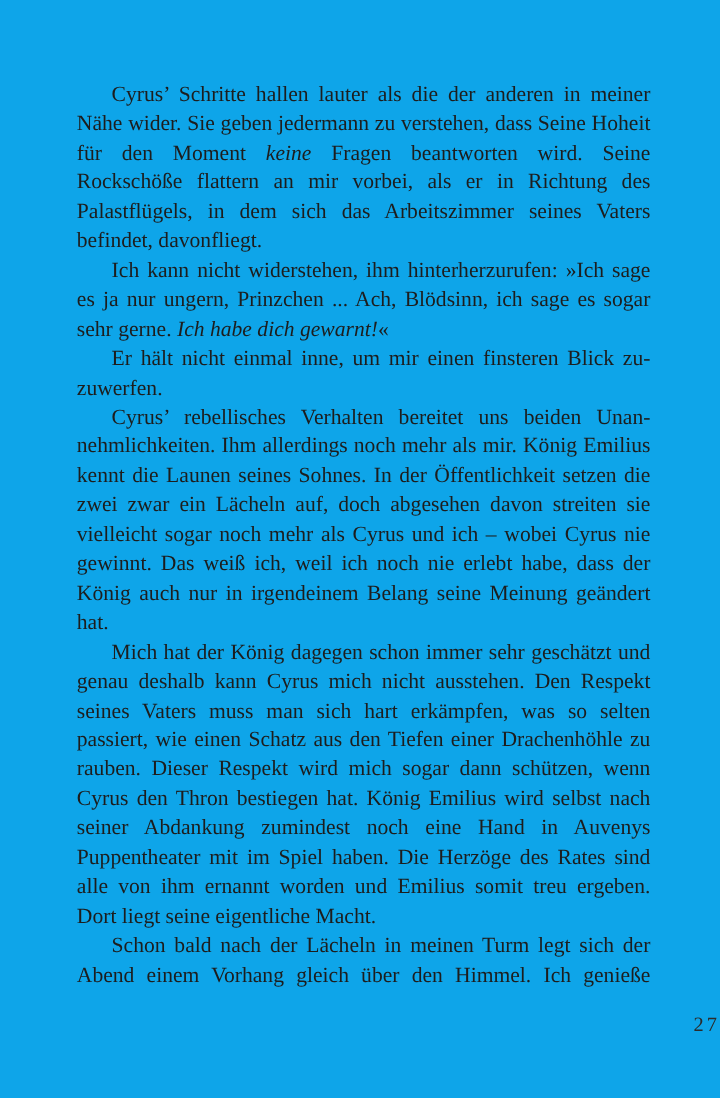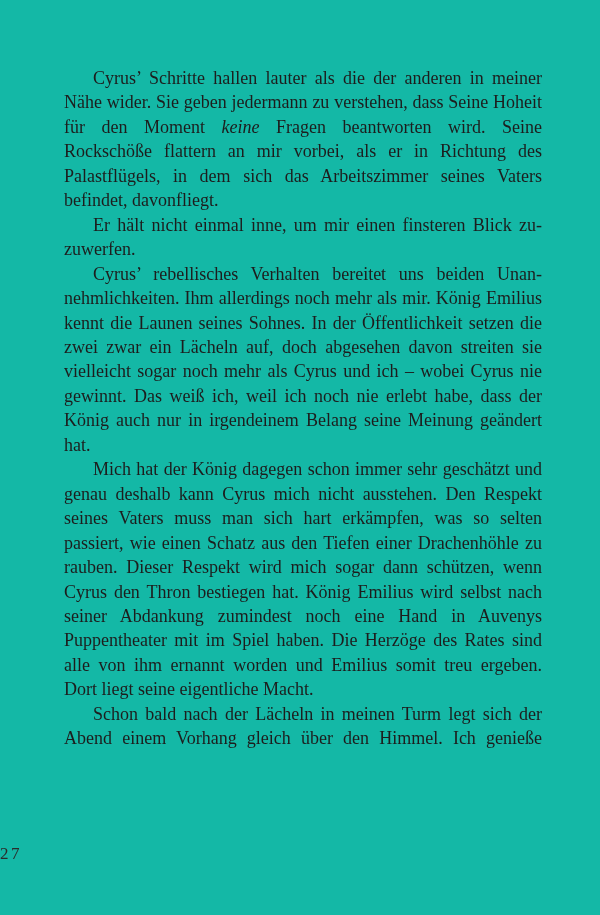--- a/index.html
+++ b/index.html
@@ -4,21 +4,21 @@
 <style>
   html, body {
     margin: 0;
     padding: 0;
     background: #ffffff;
   }
   .book-page {
     position: relative;
     width: 600px;
     height: 915px;
-    background: #14b8a6;
+    background: #0ea5e9;
     font-family: "Liberation Serif", "DejaVu Serif", serif;
     color: #1d1d1d;
     overflow: hidden;
   }
   .text-body {
     position: absolute;
     left: 64px;
     top: 66px;
     width: 478px;
     font-size: 18px;
@@ -36,31 +36,32 @@
     font-style: italic;
   }
   .para.justify-last {
     text-align-last: justify;
   }
   .folio {
     position: absolute;
     top: 844px;
     left: 0;
     width: 100%;
-    text-align: left;
+    text-align: right;
     font-size: 17px;
     letter-spacing: 2.5px;
     color: #2b2b2b;
   }
 </style>
 </head>
 <body>
 
 <div class="book-page">
   <div class="text-body">
     <p class="para"><span>Cyrus’ Schritte hallen lauter als die der anderen in meiner Nähe wider. Sie geben jedermann zu verstehen, dass Seine Hoheit für den Moment </span><span class="em">keine</span><span> Fragen beantworten wird. Seine Rockschöße flattern an mir vorbei, als er in Richtung des Palastflügels, in dem sich das Arbeitszimmer seines Vaters befindet, davonfliegt.</span></p>
+    <p class="para"><span>Ich kann nicht widerstehen, ihm hinterherzurufen: »Ich sage es ja nur ungern, Prinzchen ... Ach, Blödsinn, ich sage es sogar sehr gerne. </span><span class="em">Ich habe dich gewarnt!</span><span>«</span></p>
     <p class="para"><span>Er hält nicht einmal inne, um mir einen finsteren Blick zu­zuwerfen.</span></p>
     <p class="para"><span>Cyrus’ rebellisches Verhalten bereitet uns beiden Unan­nehmlichkeiten. Ihm allerdings noch mehr als mir. König Emilius kennt die Launen seines Sohnes. In der Öffentlichkeit setzen die zwei zwar ein Lächeln auf, doch abgesehen davon streiten sie vielleicht sogar noch mehr als Cyrus und ich – wo­bei Cyrus nie gewinnt. Das weiß ich, weil ich noch nie erlebt habe, dass der König auch nur in irgendeinem Belang seine Meinung geändert hat.</span></p>
     <p class="para"><span>Mich hat der König dagegen schon immer sehr geschätzt und genau deshalb kann Cyrus mich nicht ausstehen. Den Respekt seines Vaters muss man sich hart erkämpfen, was so selten passiert, wie einen Schatz aus den Tiefen einer Dra­chenhöhle zu rauben. Dieser Respekt wird mich sogar dann schützen, wenn Cyrus den Thron bestiegen hat. König Emilius wird selbst nach seiner Abdankung zumindest noch eine Hand in Auvenys Puppentheater mit im Spiel haben. Die Herzöge des Rates sind alle von ihm ernannt worden und Emilius somit treu ergeben. Dort liegt seine eigentliche Macht.</span></p>
     <p class="para justify-last"><span>Schon bald nach der Lächeln in meinen Turm legt sich der Abend einem Vorhang gleich über den Himmel. Ich genieße</span></p>
   </div>
   <div class="folio">27</div>
 </div>
 
 </body></html>

